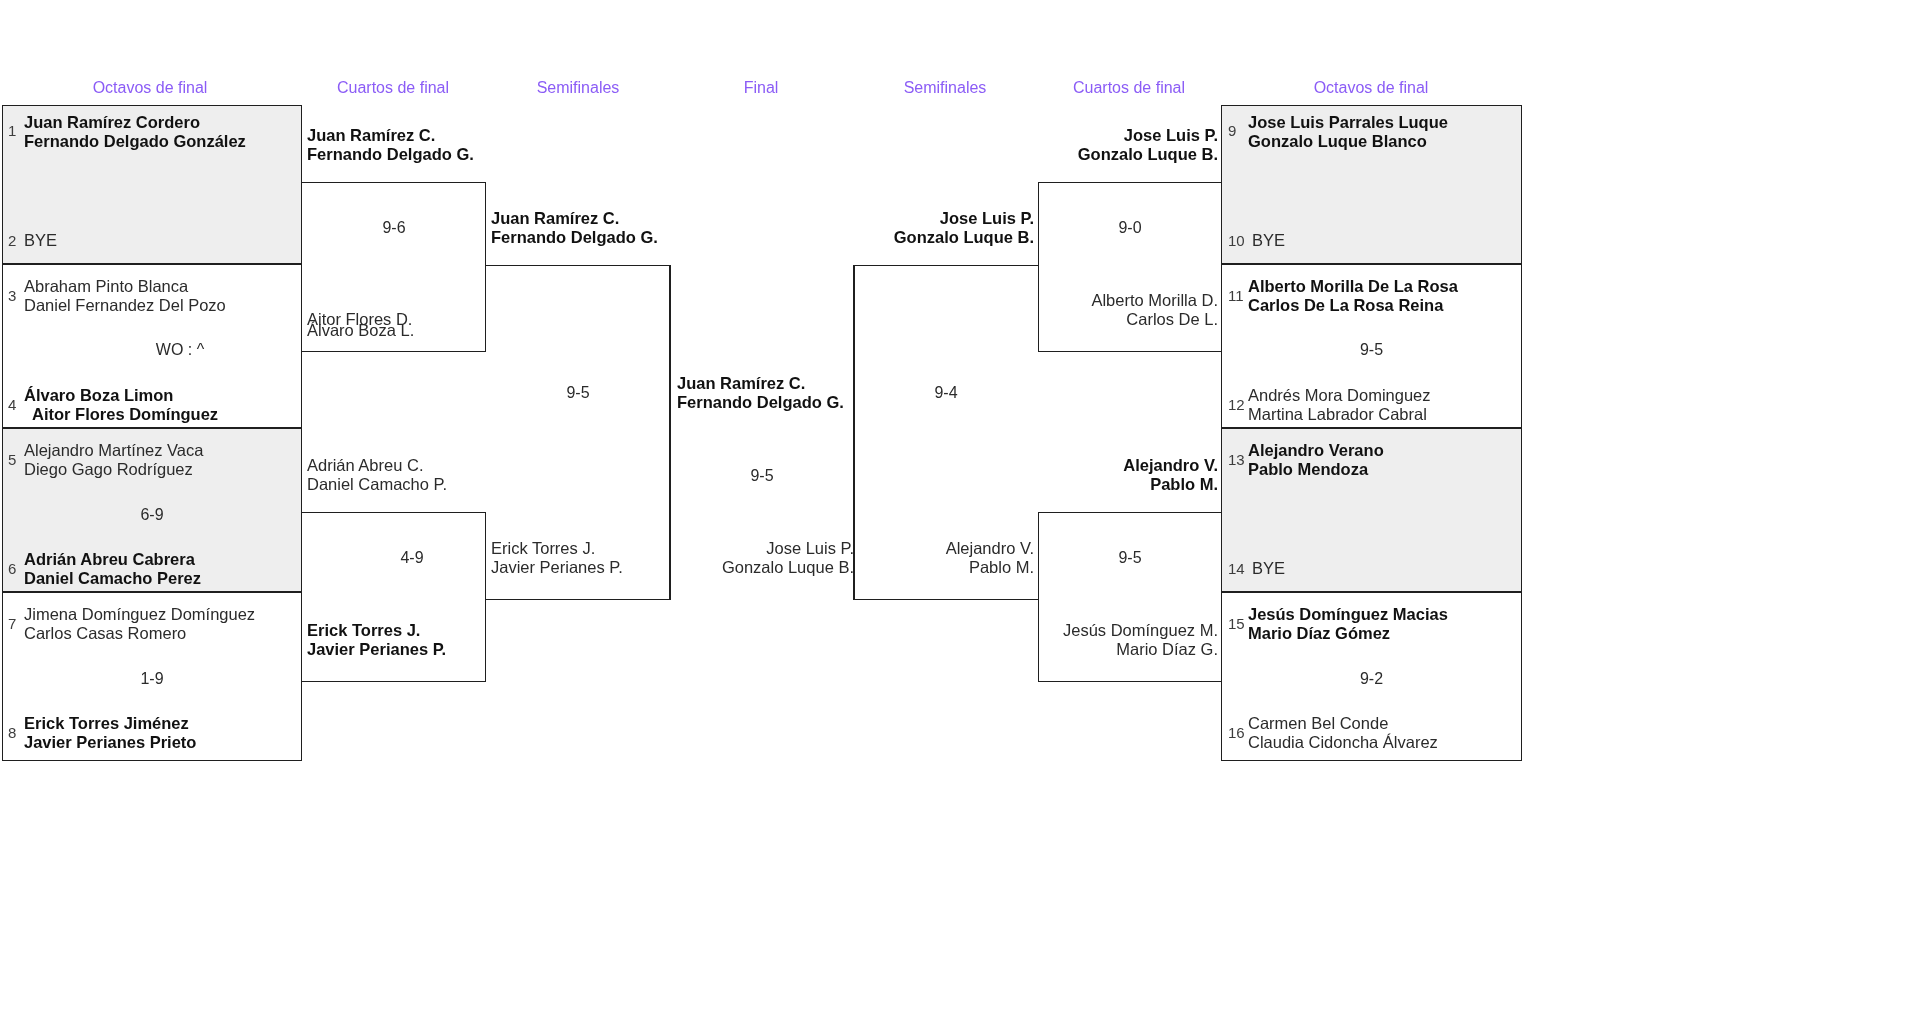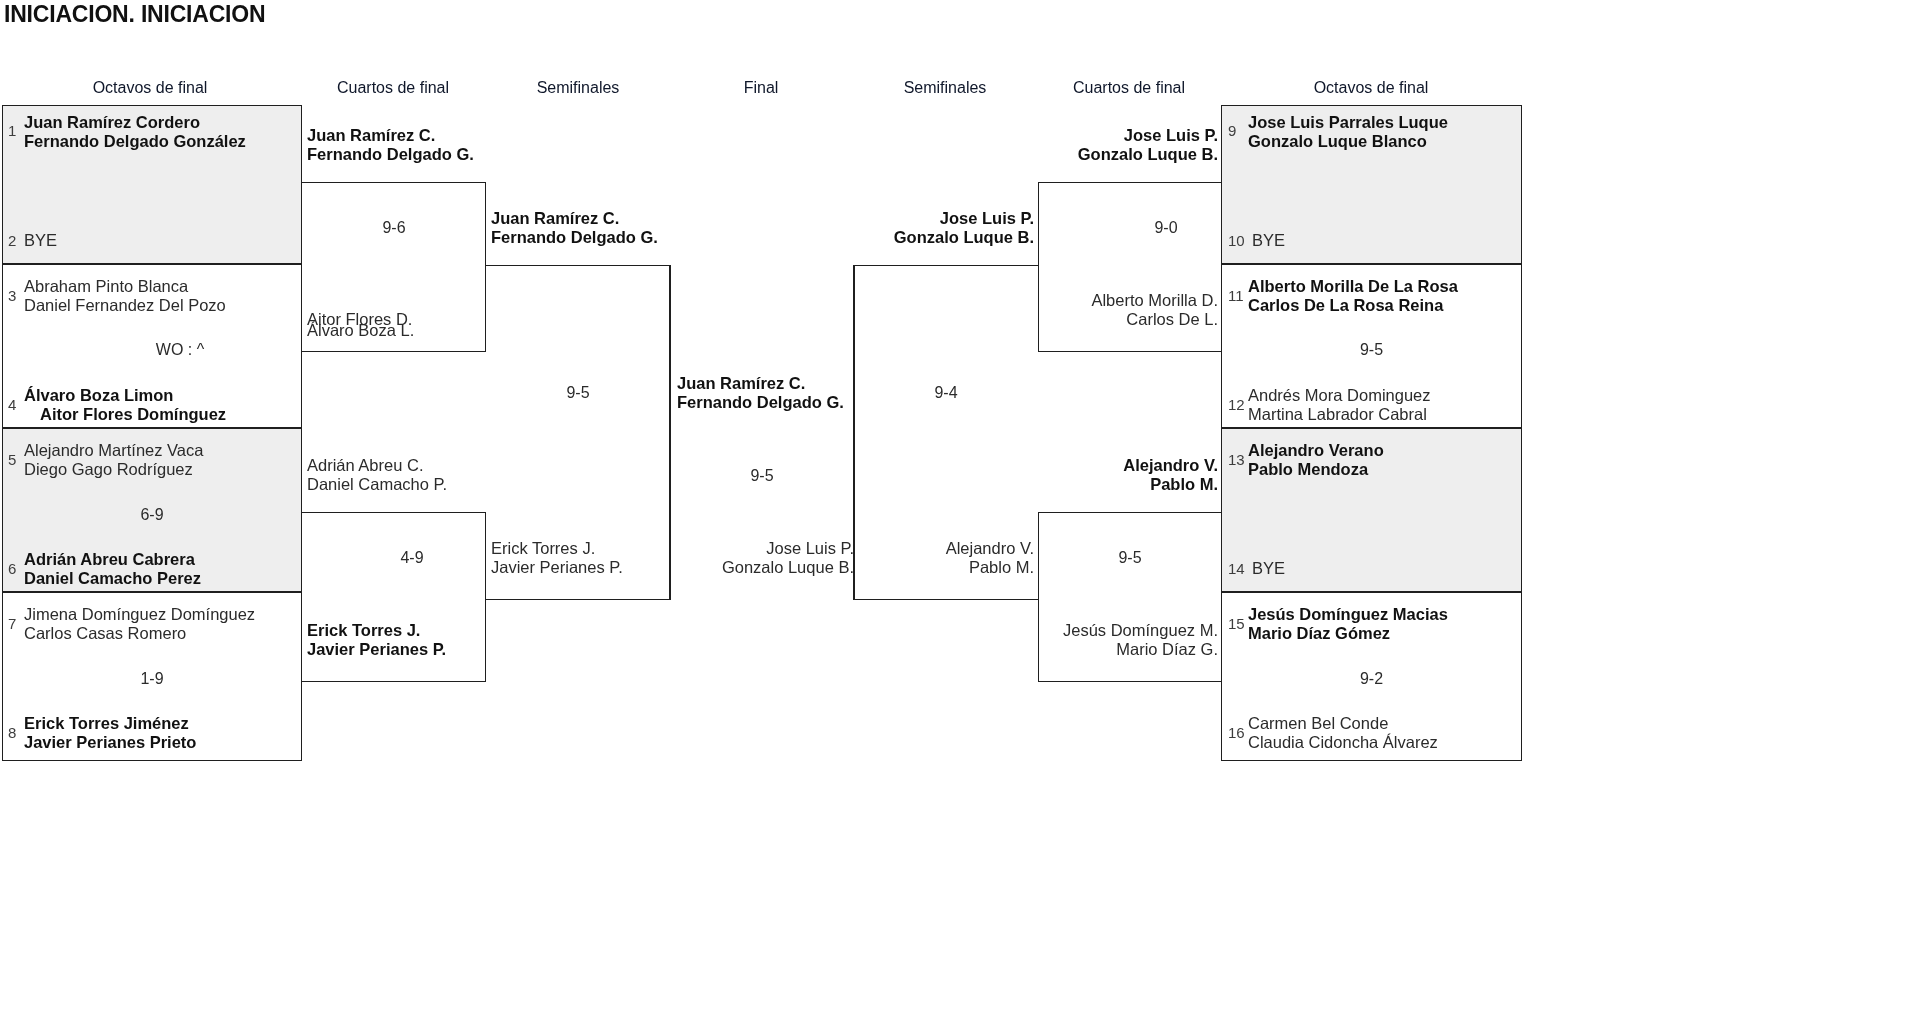--- a/index.html
+++ b/index.html
@@ -52,21 +52,21 @@
     font-weight: bold;
     letter-spacing: -1.5px;
     color: #6cb82d;
     line-height: 56px;
   }
 
   
   .round-label {
     position: absolute;
     font-size: 16px;
-    color: #0f172a;
+    color: #8b5cf6;
     text-align: center;
     white-space: nowrap;
     top: 79px;
   }
 
   
   .box {
     position: absolute;
     box-sizing: border-box;
     border: 1px solid #1f1f1f;
@@ -132,21 +132,20 @@
     color: #2b2b2b;
     white-space: nowrap;
   }
 </style>
 </head>
 <body>
 
 <div id="root">
 
   <div class="title-block">
-    <div class="title-line">INICIACION. INICIACION</div>
   </div>
 
 
   <div class="round-label" style="left:50px;   width:200px;">Octavos de final</div>
   <div class="round-label" style="left:293px;  width:200px;">Cuartos de final</div>
   <div class="round-label" style="left:478px;  width:200px;">Semifinales</div>
   <div class="round-label" style="left:661px;  width:200px;">Final</div>
   <div class="round-label" style="left:845px;  width:200px;">Semifinales</div>
   <div class="round-label" style="left:1029px; width:200px;">Cuartos de final</div>
   <div class="round-label" style="left:1271px; width:200px;">Octavos de final</div>
@@ -158,21 +157,21 @@
   <div class="seed" style="left:8px;  top:232px;">2</div>
   <div class="bye" style="left:24px; top:231px;">BYE</div>
 
   <div class="box" style="left:2px; top:264px; width:300px; height:164px;"></div>
   <div class="seed" style="left:8px;  top:287px;">3</div>
   <div class="team" style="left:24px; top:277px;">Abraham Pinto Blanca</div>
   <div class="team" style="left:24px; top:296px;">Daniel Fernandez Del Pozo</div>
   <div class="score" style="left:2px; top:341px; width:300px;margin-left:28px;">WO : ^</div>
   <div class="seed" style="left:8px;  top:396px;">4</div>
   <div class="team win" style="left:24px; top:386px;">Álvaro Boza Limon</div>
-  <div class="team win" style="left:40px; top:405px;">Aitor Flores Domínguez</div>
+  <div class="team win" style="left:32px; top:405px;">Aitor Flores Domínguez</div>
 
   <div class="box shaded" style="left:2px; top:428px; width:300px; height:164px;"></div>
   <div class="seed" style="left:8px;  top:451px;">5</div>
   <div class="team" style="left:24px; top:441px;">Alejandro Martínez Vaca</div>
   <div class="team" style="left:24px; top:460px;">Diego Gago Rodríguez</div>
   <div class="score" style="left:2px; top:506px; width:300px;">6-9</div>
   <div class="seed" style="left:8px;  top:560px;">6</div>
   <div class="team win" style="left:24px; top:550px;">Adrián Abreu Cabrera</div>
   <div class="team win" style="left:24px; top:569px;">Daniel Camacho Perez</div>
 
@@ -216,21 +215,21 @@
   <div class="team win right" style="left:854px; top:209px; width:180px;">Jose Luis P.</div>
   <div class="team win right" style="left:854px; top:228px; width:180px;">Gonzalo Luque B.</div>
   <div class="edge-r" style="left:854px; top:265px; width:184px; height:335px;"></div>
   <div class="score" style="left:854px; top:384px; width:184px;">9-4</div>
   <div class="team right" style="left:854px; top:539px; width:180px;">Alejandro V.</div>
   <div class="team right" style="left:854px; top:558px; width:180px;">Pablo M.</div>
 
   <div class="team win right" style="left:1038px; top:126px; width:180px;">Jose Luis P.</div>
   <div class="team win right" style="left:1038px; top:145px; width:180px;">Gonzalo Luque B.</div>
   <div class="edge-r" style="left:1038px; top:182px; width:184px; height:170px;"></div>
-  <div class="score" style="left:1038px; top:219px; width:184px;padding-left:36px;">9-0</div>
+  <div class="score" style="left:1038px; top:219px; width:184px;">9-0</div>
   <div class="team right" style="left:1038px; top:291px; width:180px;">Alberto Morilla D.</div>
   <div class="team right" style="left:1038px; top:310px; width:180px;">Carlos De L.</div>
 
   <div class="team win right" style="left:1038px; top:456px; width:180px;">Alejandro V.</div>
   <div class="team win right" style="left:1038px; top:475px; width:180px;">Pablo M.</div>
   <div class="edge-r" style="left:1038px; top:512px; width:184px; height:170px;"></div>
   <div class="score" style="left:1038px; top:549px; width:184px;">9-5</div>
   <div class="team right" style="left:1038px; top:621px; width:180px;">Jesús Domínguez M.</div>
   <div class="team right" style="left:1038px; top:640px; width:180px;">Mario Díaz G.</div>
 

